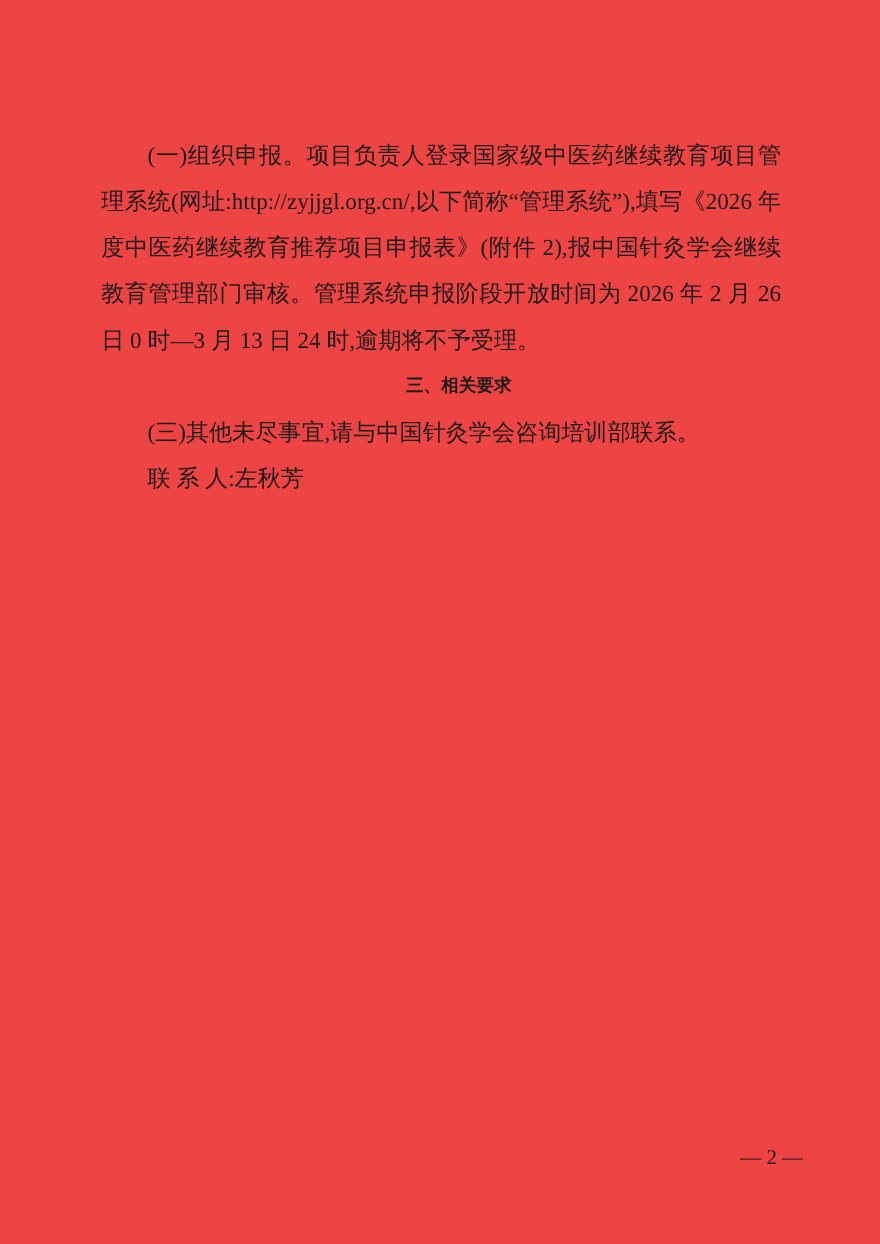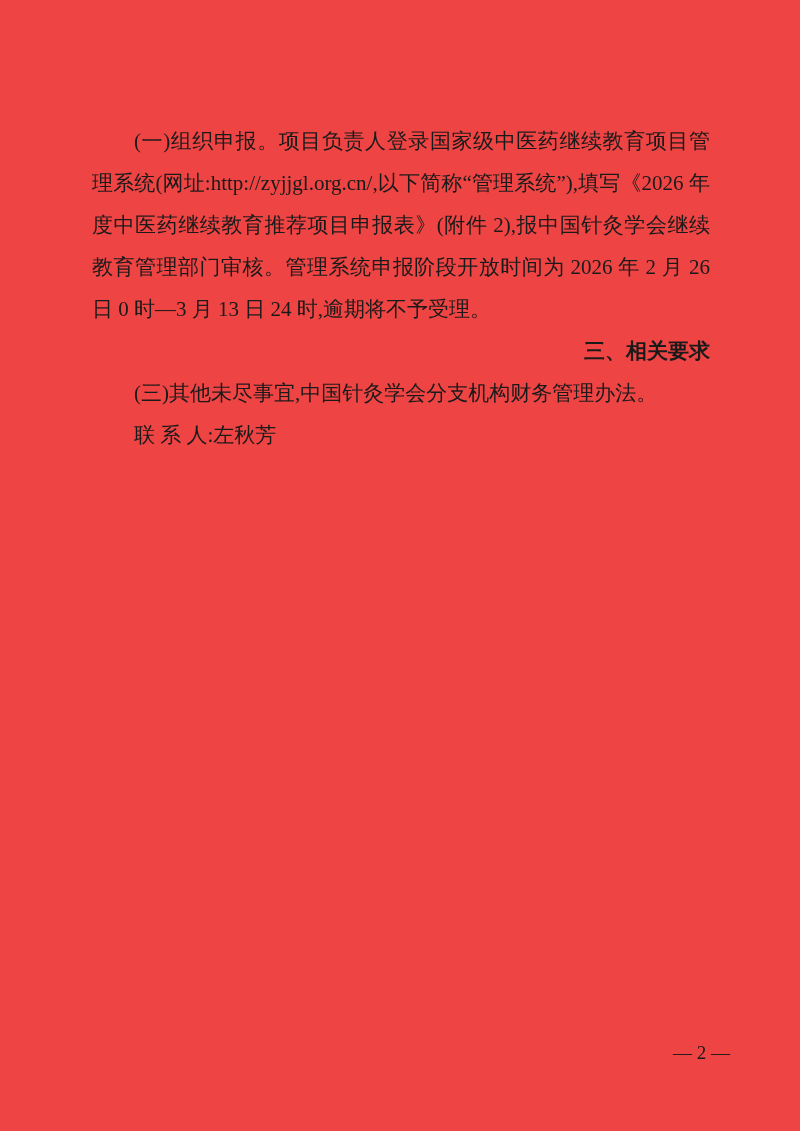--- a/index.html
+++ b/index.html
@@ -30,23 +30,23 @@
   .para {
     margin: 0;
     text-indent: 2em;
     word-break: break-all;
   }
   .section-heading {
     margin: 0;
     text-indent: 2em;
     font-family: "Liberation Sans", "DejaVu Sans", sans-serif;
     font-weight: 700;
-    font-size: 21px;
+    font-size: 16px;
     line-height: 42px;
-    text-align: right;
+    text-align: center;
   }
   .contact-line {
     margin: 0;
     text-indent: 2em;
     text-align: left;
   }
   .page-footer {
     position: absolute;
     top: 1042px;
     right: 98px;
@@ -55,20 +55,20 @@
     color: #1a1a1a;
   }
 </style>
 </head>
 <body>
 
 <div class="page">
   <main class="doc-body">
     <p class="para">(一)组织申报。项目负责人登录国家级中医药继续教育项目管理系统(网址:http://zyjjgl.org.cn/,以下简称“管理系统”),填写《2026 年度中医药继续教育推荐项目申报表》(附件 2),报中国针灸学会继续教育管理部门审核。管理系统申报阶段开放时间为 2026 年 2 月 26 日 0 时—3 月 13 日 24 时,逾期将不予受理。</p>
     <h2 class="section-heading">三、相关要求</h2>
-    <p class="para">(三)其他未尽事宜,中国针灸学会分支机构财务管理办法。</p>
+    <p class="para">(三)其他未尽事宜,请与中国针灸学会咨询培训部联系。</p>
     <p class="contact-line">联 系 人:左秋芳</p>
   </main>
 
   <footer class="page-footer">
     <span>— 2 —</span>
   </footer>
 </div>
 
 </body></html>

